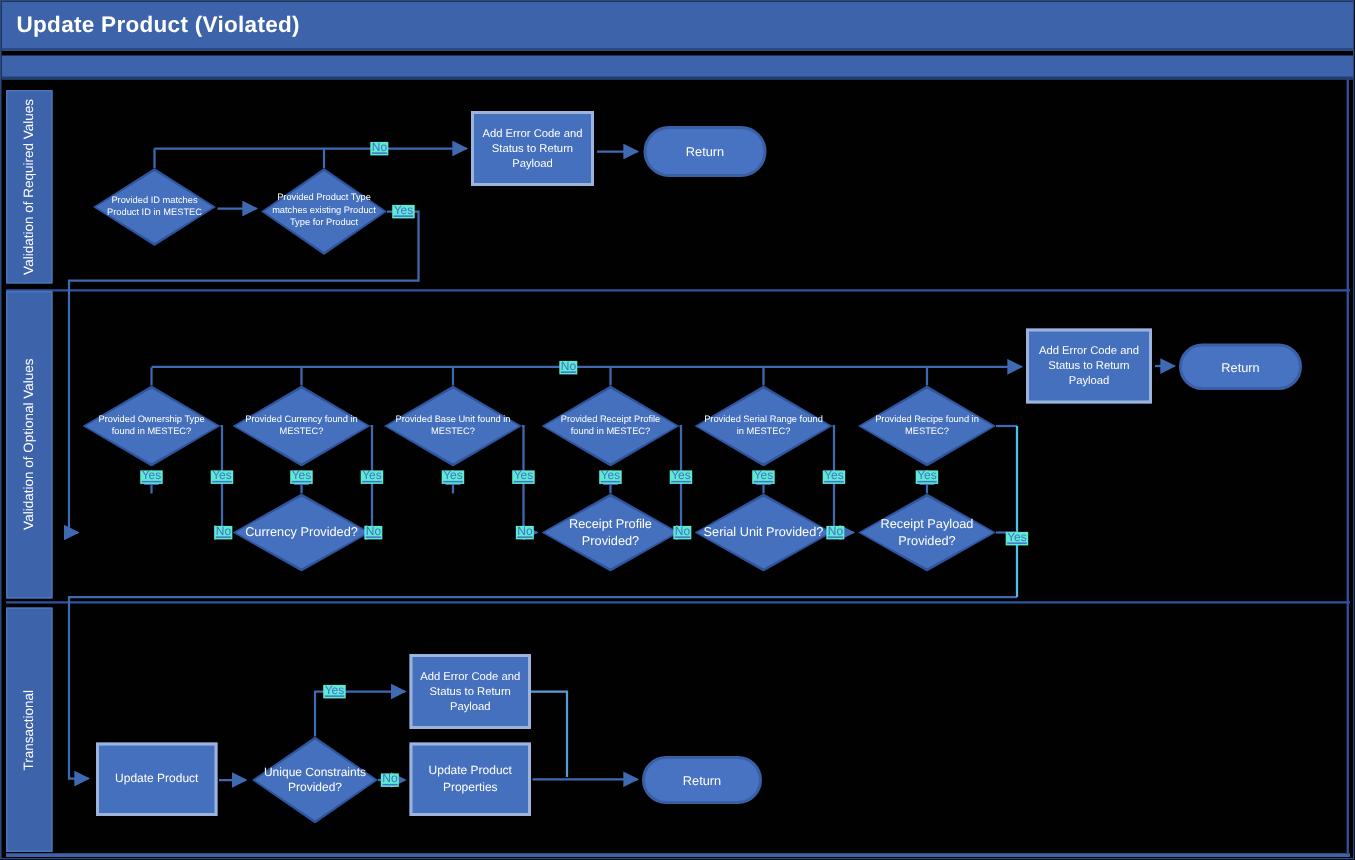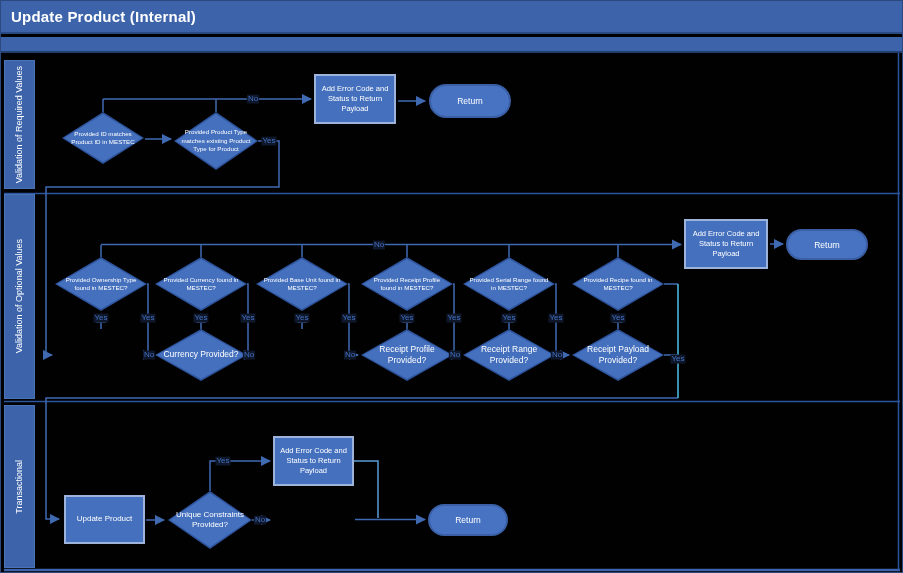--- a/index.html
+++ b/index.html
@@ -37,31 +37,31 @@
   .diamond .dfill::after{content:"";position:absolute;inset:2px;background:#4470be;clip-path:polygon(50% 0,100% 50%,50% 100%,0 50%);}
   .diamond .dtext{
     position:absolute;inset:0;display:flex;align-items:center;justify-content:center;
     text-align:center;color:#fff;line-height:1.3;z-index:1;padding:0 6px;
   }
   .d-small .dtext{font-size:6.2px;line-height:1.35;}
   .d-big .dtext{font-size:8.5px;}
   .d-lane1 .dtext{font-size:6.2px;line-height:1.35;}
   .d-lane3 .dtext{font-size:8px;}
   .chip{
-    position:absolute;transform:translate(-50%,-50%);background:#0f172a;color:#4472c4;
-    font-size:8px;line-height:1.1;padding:0 1px;z-index:3;white-space:nowrap;
+    position:absolute;transform:translate(-50%,-50%);background:#5eead4;color:#4472c4;
+    font-size:8px;line-height:1.1;padding:0 1px;z-index:3;white-space:nowrap;text-decoration:underline;
   }
 </style>
 </head>
 <body>
 
 <div id="canvas">
 
   <div class="title-bar">
-    <span>Update Product (Internal)</span>
+    <span>Update Product (Violated)</span>
   </div>
   <div class="band2"></div>
 
   <div class="lane-label" style="top:59px;height:129px">
     <span>Validation of Required Values</span>
   </div>
   <div class="lane-label" style="top:193px;height:205px">
     <span>Validation of Optional Values</span>
   </div>
   <div class="lane-label" style="top:404px;height:163px">
@@ -164,21 +164,21 @@
   <div class="diamond d-big" style="left:360px;top:328px;width:92px;height:52px">
     <div class="dfill"></div>
     <span class="dtext">Receipt Profile Provided?</span>
   </div>
   <div class="diamond d-small" style="left:462px;top:256px;width:92px;height:54px">
     <div class="dfill"></div>
     <span class="dtext">Provided Serial Range found in MESTEC?</span>
   </div>
   <div class="diamond d-big" style="left:462px;top:328px;width:92px;height:52px">
     <div class="dfill"></div>
-    <span class="dtext">Receipt Range Provided?</span>
+    <span class="dtext">Serial Unit Provided?</span>
   </div>
   <div class="diamond d-small" style="left:571px;top:256px;width:92px;height:54px">
     <div class="dfill"></div>
     <span class="dtext">Provided Recipe found in MESTEC?</span>
   </div>
   <div class="diamond d-big" style="left:571px;top:328px;width:92px;height:52px">
     <div class="dfill"></div>
     <span class="dtext">Receipt Payload Provided?</span>
   </div>
   <div class="pbox" style="left:683px;top:218px;width:84px;height:50px">
@@ -190,20 +190,23 @@
 
   <div class="pbox" style="left:63px;top:494px;width:81px;height:49px;font-size:8px">
     <span>Update Product</span>
   </div>
   <div class="diamond d-lane3" style="left:167px;top:490px;width:84px;height:58px">
     <div class="dfill"></div>
     <span class="dtext">Unique Constraints Provided?</span>
   </div>
   <div class="pbox" style="left:272px;top:435px;width:81px;height:50px">
     <span>Add Error Code and Status to Return Payload</span>
+  </div>
+  <div class="pbox" style="left:272px;top:494px;width:81px;height:49px;font-size:8px">
+    <span>Update Product Properties</span>
   </div>
   <div class="stadium" style="left:427px;top:503px;width:80px;height:32px">
     <span>Return</span>
   </div>
 
   <div class="chip" style="left:252px;top:98px">No</div>
   <div class="chip" style="left:268px;top:140px">Yes</div>
   <div class="chip" style="left:378px;top:244px">No</div>
   <div class="chip" style="left:677px;top:358px">Yes</div>
   <div class="chip" style="left:222px;top:460px">Yes</div>

